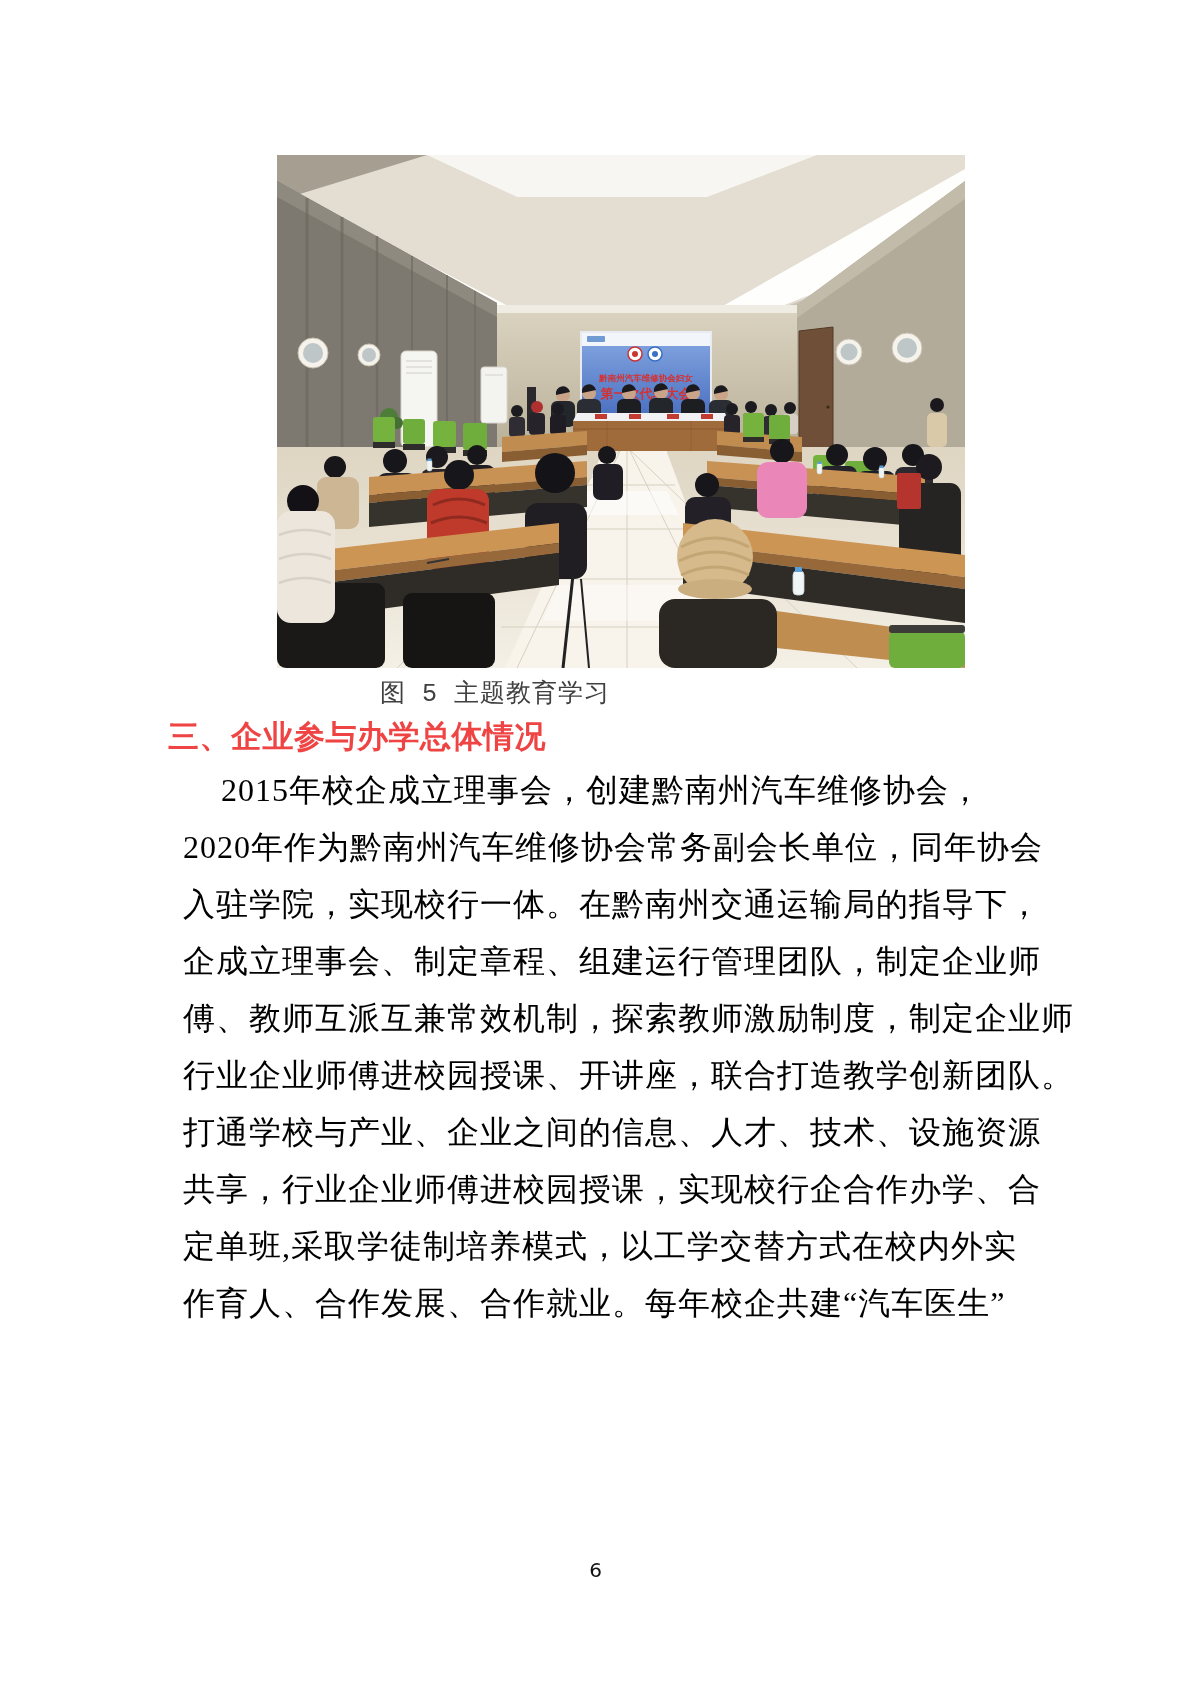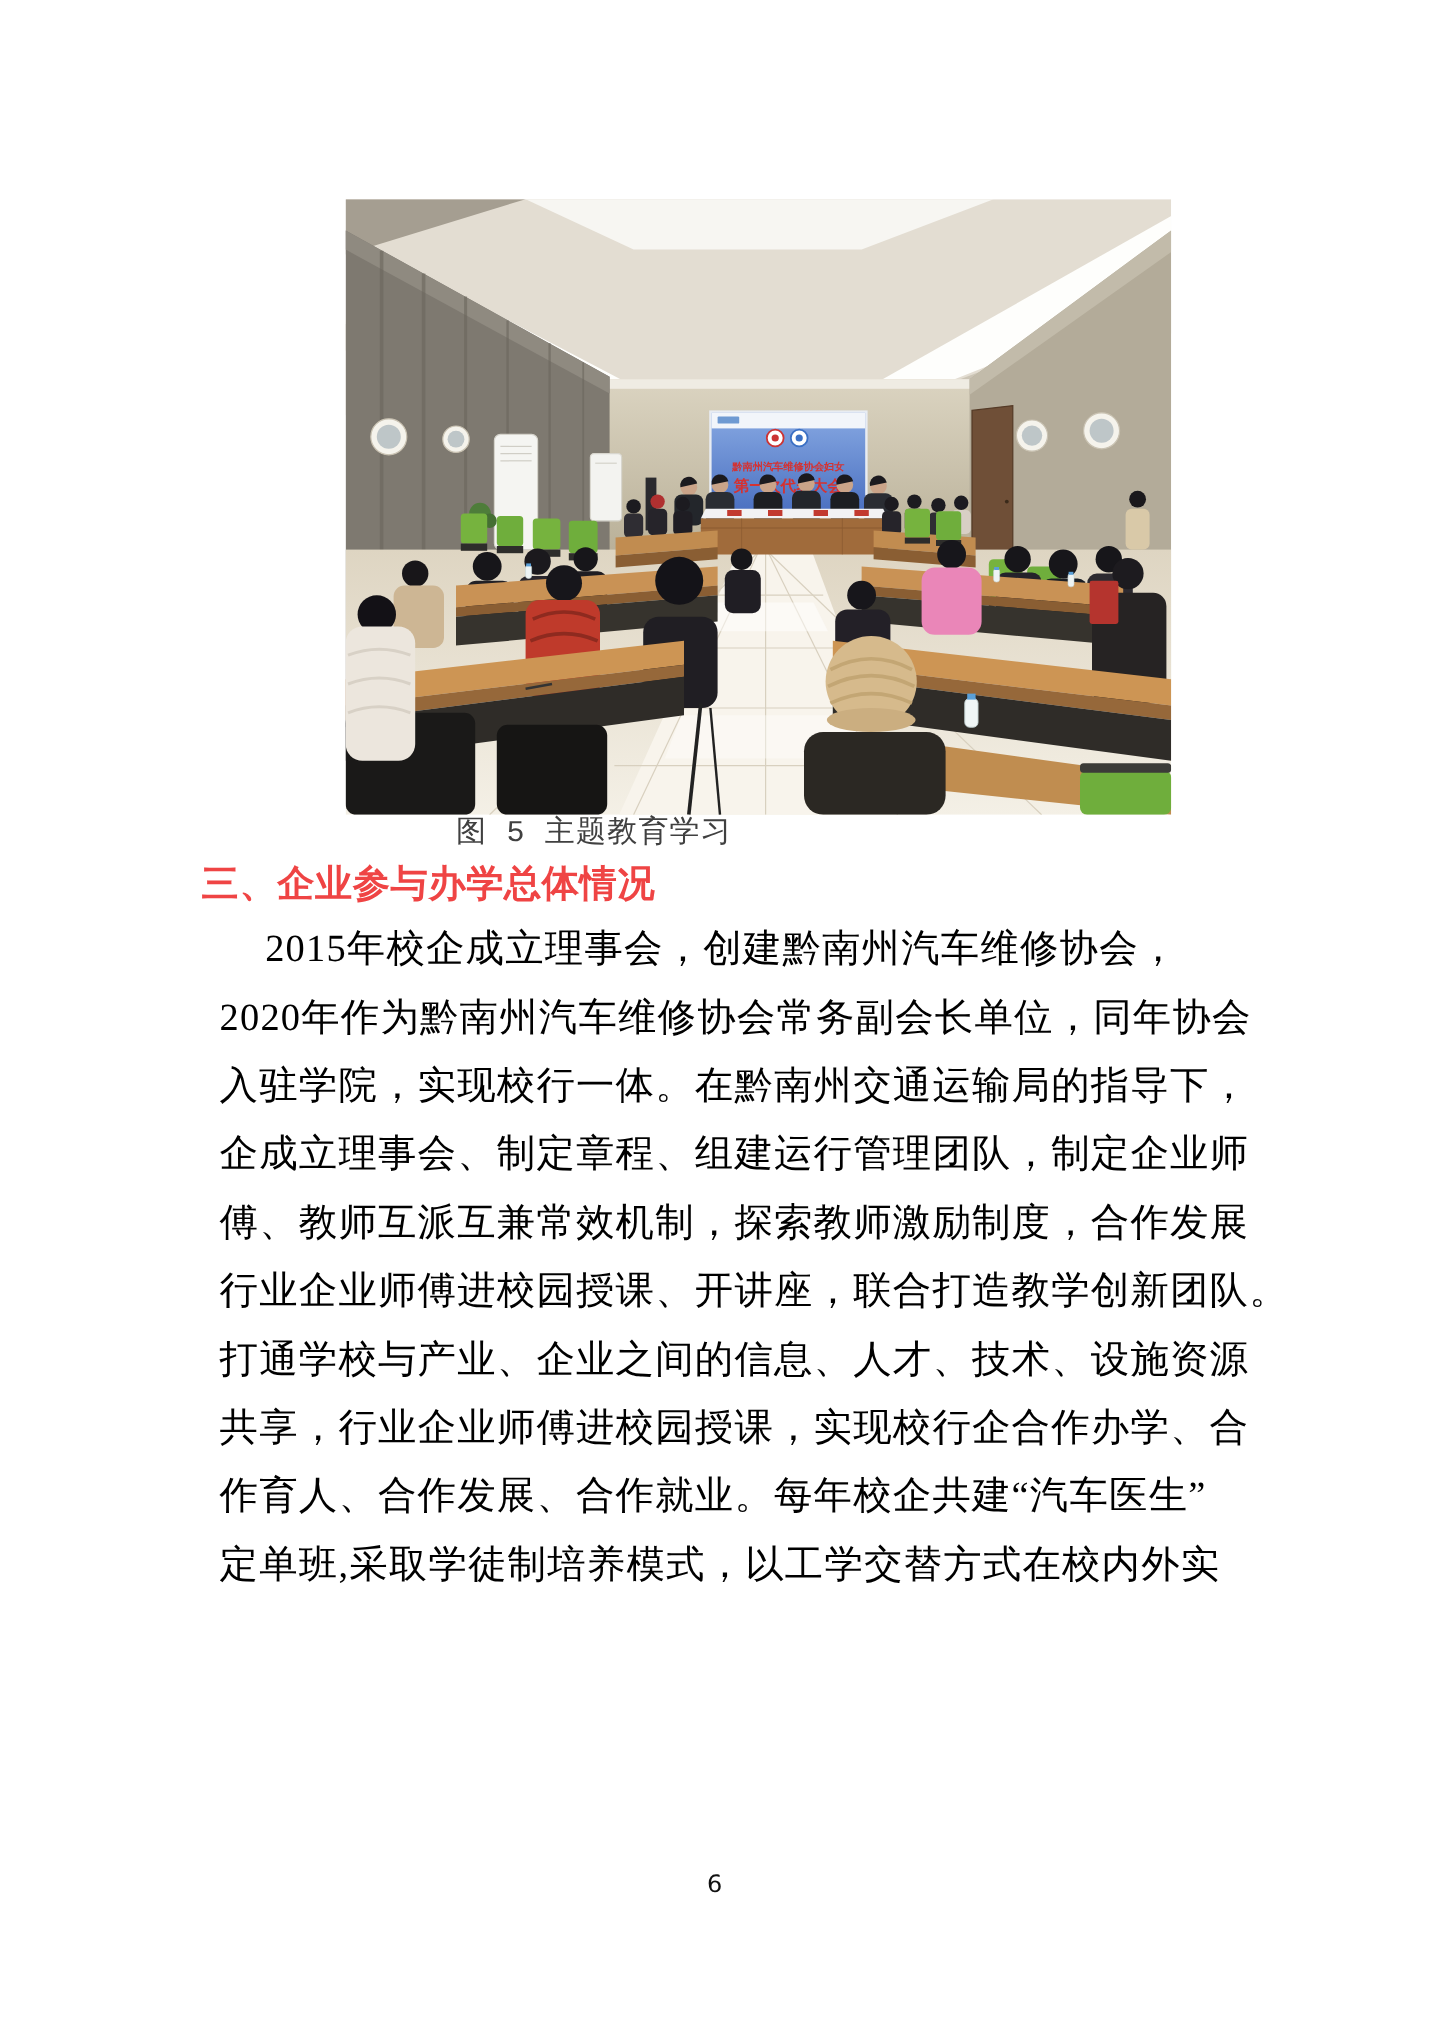--- a/index.html
+++ b/index.html
@@ -11,21 +11,21 @@
     overflow: hidden;
     font-family: "Liberation Serif", "DejaVu Serif", serif;
     color: #000;
   }
   .photo-wrap {
     position: absolute;
     left: 272px;
     top: 150px;
     width: 688px;
     height: 513px;
-    margin: 16px;
+    margin: 5px;
   }
   .photo-wrap svg { display: block; width: 688px; height: 513px; }
   .caption {
     position: absolute;
     left: 380px;
     top: 676px;
     font-family: Liberation Mono, monospace;
     font-size: 25px;
     letter-spacing: 1px;
     color: #404040;
@@ -342,23 +342,23 @@
 
   <div class="caption">图 5 主题教育学习</div>
 
   <h2 class="heading">三、企业参与办学总体情况</h2>
 
   <div class="para">
     <div class="line indent">2015年校企成立理事会，创建黔南州汽车维修协会，</div>
     <div class="line">2020年作为黔南州汽车维修协会常务副会长单位，同年协会</div>
     <div class="line">入驻学院，实现校行一体。在黔南州交通运输局的指导下，</div>
     <div class="line">企成立理事会、制定章程、组建运行管理团队，制定企业师</div>
-    <div class="line">傅、教师互派互兼常效机制，探索教师激励制度，合作发展</div>
+    <div class="line">傅、教师互派互兼常效机制，探索教师激励制度，制定企业师</div>
     <div class="line">行业企业师傅进校园授课、开讲座，联合打造教学创新团队。</div>
     <div class="line">打通学校与产业、企业之间的信息、人才、技术、设施资源</div>
     <div class="line">共享，行业企业师傅进校园授课，实现校行企合作办学、合</div>
+    <div class="line">定单班,采取学徒制培养模式，以工学交替方式在校内外实</div>
     <div class="line">作育人、合作发展、合作就业。每年校企共建“汽车医生”</div>
-    <div class="line">定单班,采取学徒制培养模式，以工学交替方式在校内外实</div>
   </div>
 
   <div class="pagenum">6</div>
 
 </div>
 
 </body></html>

